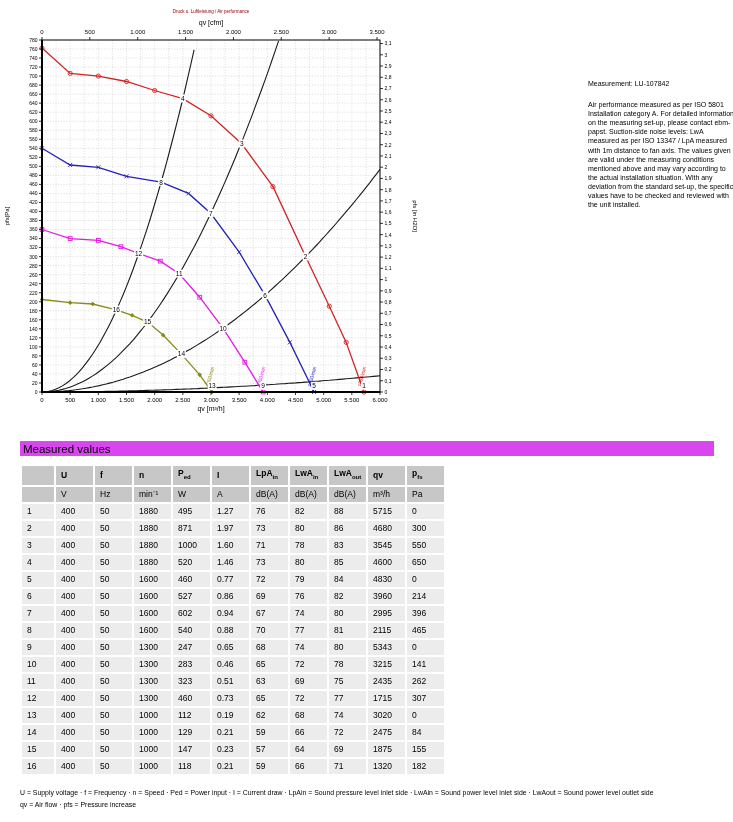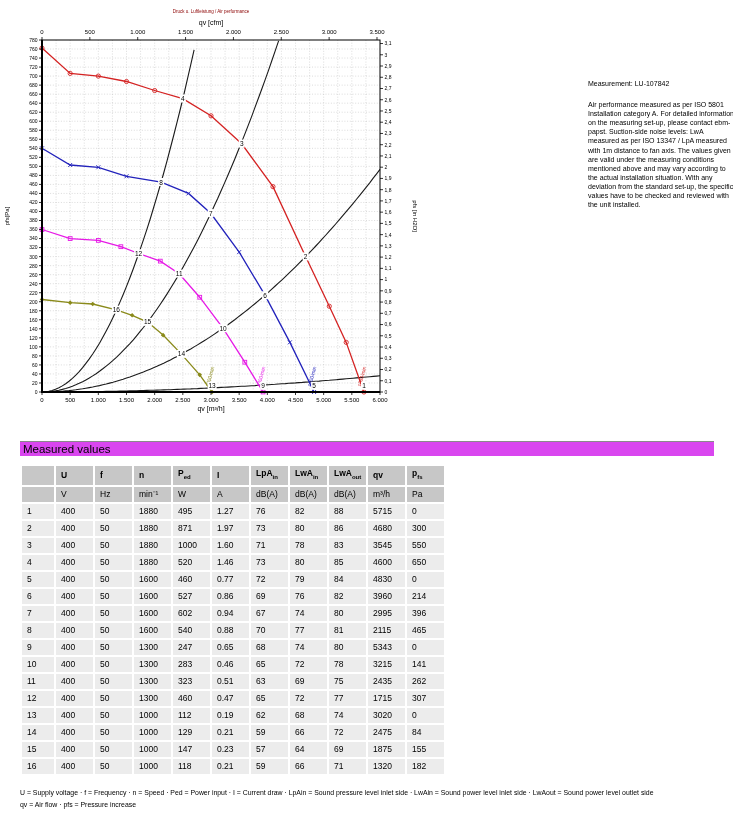--- a/index.html
+++ b/index.html
@@ -599,21 +599,21 @@
         <td class="cn">75</td>
         <td class="cn">2435</td>
         <td class="cn">262</td>
       </tr>
       <tr>
         <td class="c0">12</td>
         <td class="cn">400</td>
         <td class="cn">50</td>
         <td class="cn">1300</td>
         <td class="cn">460</td>
-        <td class="cn">0.47</td>
+        <td class="cn">0.73</td>
         <td class="cn">65</td>
         <td class="cn">72</td>
         <td class="cn">77</td>
         <td class="cn">1715</td>
         <td class="cn">307</td>
       </tr>
       <tr>
         <td class="c0">13</td>
         <td class="cn">400</td>
         <td class="cn">50</td>

